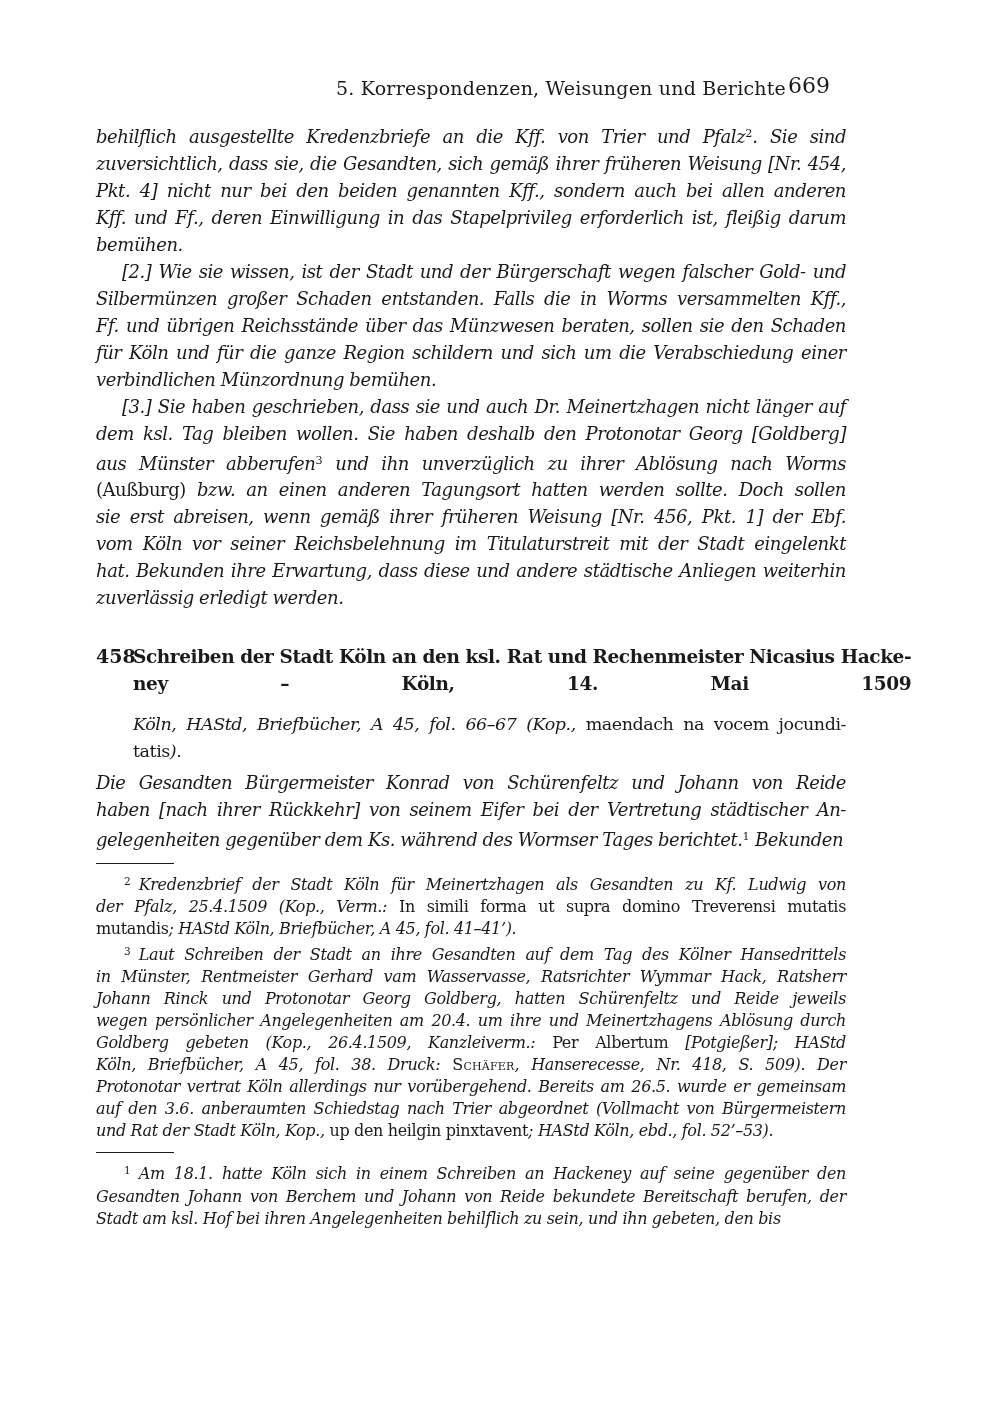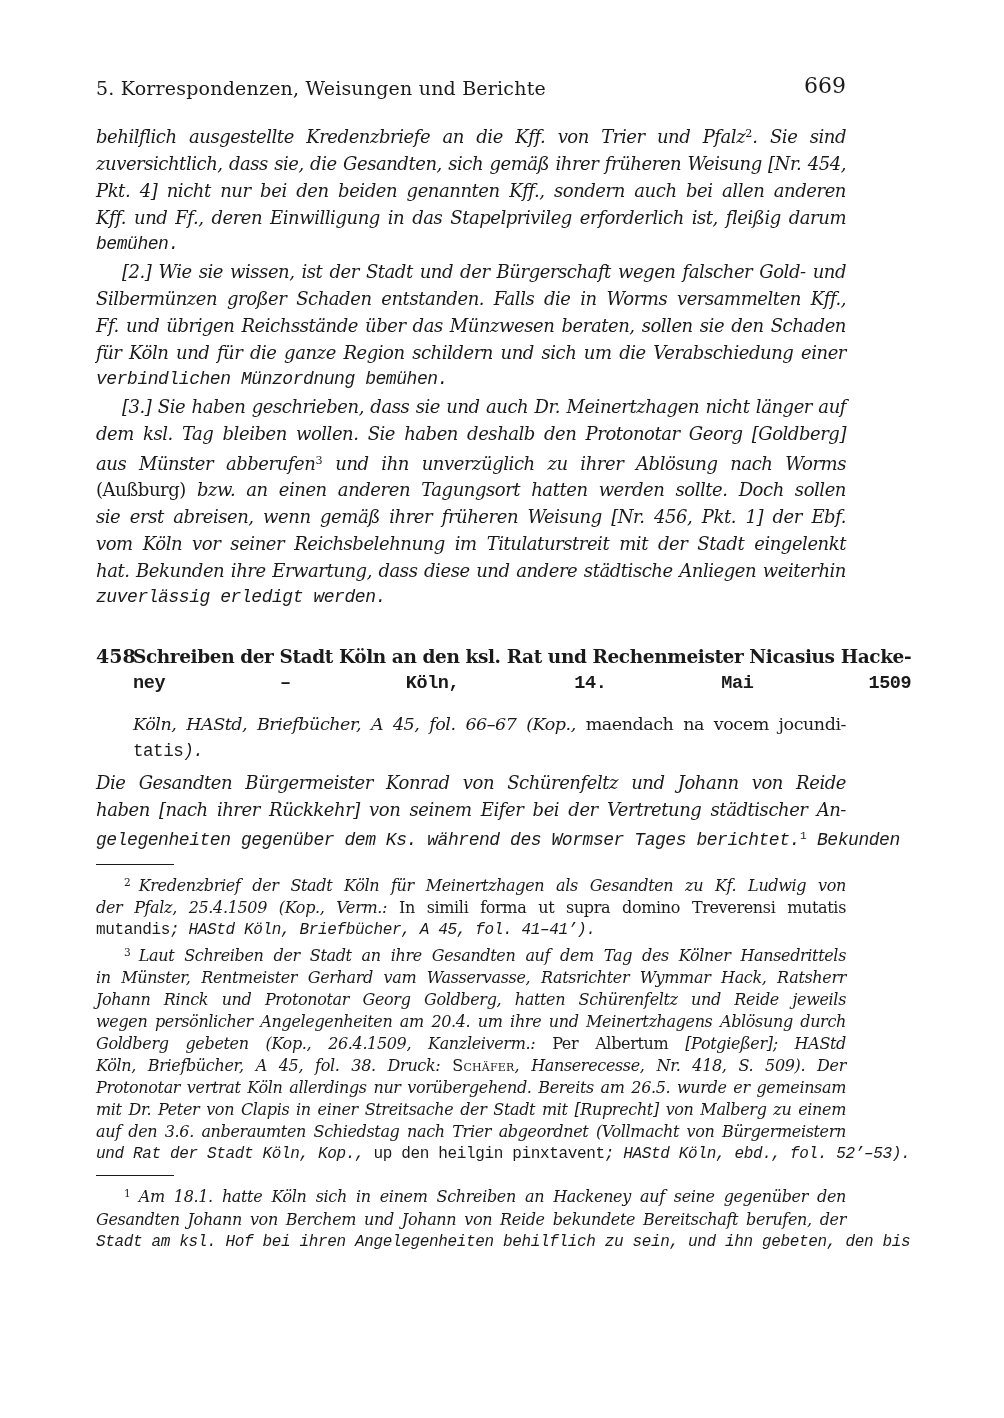--- a/index.html
+++ b/index.html
@@ -9,31 +9,31 @@
     color: #1a1a1a;
     font-family: "DejaVu Serif", "Liberation Serif", serif;
     overflow: hidden;
   }
   .page { position: relative; width: 1004px; height: 1418px; }
   .textblock { position: absolute; left: 96px; top: 76px; width: 750px; }
 
   
   .running-header { position: relative; height: 24px; font-size: 19px; line-height: 24px;
                     font-style: normal; margin-bottom: 20px; }
-  .running-header .title { display: block; text-align: left; letter-spacing: 0.2px;
+  .running-header .title { display: block; text-align: right; letter-spacing: 0.2px;
                            padding-right: 60px; }
-  .running-header .pagenum { position: absolute; right: 0; top: -2px; font-size: 22px; text-align: right; }
+  .running-header .pagenum { position: absolute; right: 16px; top: -2px; font-size: 22px; text-align: right; }
 
   
   .blocks { }
   .bline { font-size: 18px; line-height: 27px; letter-spacing: -0.45px;
            white-space: nowrap; text-align: justify; text-align-last: justify; }
   .fline { font-size: 16px; line-height: 22px; letter-spacing: -0.35px;
            white-space: nowrap; text-align: justify; text-align-last: justify; }
-  .last  { text-align-last: left; font-family: Liberation Mono, monospace; }
+  .last  { text-align-last: left; }
   .indent { text-indent: 26px; }
 
   
   .entry { display: flex; margin-top: 32px; }
   .entry-num { flex: none; width: 37px; font-weight: bold; font-size: 19px;
                line-height: 27px; font-style: normal; }
   .entry-body { flex: 1; }
   .hline { font-size: 18.5px; line-height: 27px; font-weight: bold; letter-spacing: -0.4px;
            white-space: nowrap; text-align: justify; text-align-last: justify; }
 
@@ -116,21 +116,20 @@
           <div class="fline last"><span class="seg-r">mutandis</span><span class="seg-i">; HAStd Köln, Briefbücher, A 45, fol. 41–41’).</span></div>
         </div>
         <div class="fn">
           <div class="fline indent"><span class="seg-fnmark">3</span><span class="seg-i">Laut Schreiben der Stadt an ihre Gesandten auf dem Tag des Kölner Hansedrittels</span></div>
           <div class="fline"><span class="seg-i">in Münster, Rentmeister Gerhard vam Wasservasse, Ratsrichter Wymmar Hack, Ratsherr</span></div>
           <div class="fline"><span class="seg-i">Johann Rinck und Protonotar Georg Goldberg, hatten Schürenfeltz und Reide jeweils</span></div>
           <div class="fline"><span class="seg-i">wegen persönlicher Angelegenheiten am 20.4. um ihre und Meinertzhagens Ablösung durch</span></div>
           <div class="fline"><span class="seg-i">Goldberg gebeten (Kop., 26.4.1509, Kanzleiverm.: </span><span class="seg-r">Per Albertum </span><span class="seg-i">[Potgießer]; HAStd</span></div>
           <div class="fline"><span class="seg-i">Köln, Briefbücher, A 45, fol. 38. Druck: </span><span class="seg-sc">Schäfer</span><span class="seg-i">, Hanserecesse, Nr. 418, S. 509). Der</span></div>
           <div class="fline"><span class="seg-i">Protonotar vertrat Köln allerdings nur vorübergehend. Bereits am 26.5. wurde er gemeinsam</span></div>
-          <div class="fline"><span class="seg-i">mit Dr. Peter von Clapis in einer Streitsache der Stadt mit [Ruprecht] von Malberg zu einem</span></div>
           <div class="fline"><span class="seg-i">auf den 3.6. anberaumten Schiedstag nach Trier abgeordnet (Vollmacht von Bürgermeistern</span></div>
           <div class="fline last"><span class="seg-i">und Rat der Stadt Köln, Kop., </span><span class="seg-r">up den heilgin pinxtavent</span><span class="seg-i">; HAStd Köln, ebd., fol. 52’–53).</span></div>
         </div>
         <div class="fnrule"></div>
         <div class="fn">
           <div class="fline indent"><span class="seg-fnmark">1</span><span class="seg-i">Am 18.1. hatte Köln sich in einem Schreiben an Hackeney auf seine gegenüber den</span></div>
           <div class="fline"><span class="seg-i">Gesandten Johann von Berchem und Johann von Reide bekundete Bereitschaft berufen, der</span></div>
           <div class="fline last"><span class="seg-i">Stadt am ksl. Hof bei ihren Angelegenheiten behilflich zu sein, und ihn gebeten, den bis</span></div>
         </div>
       </div>

